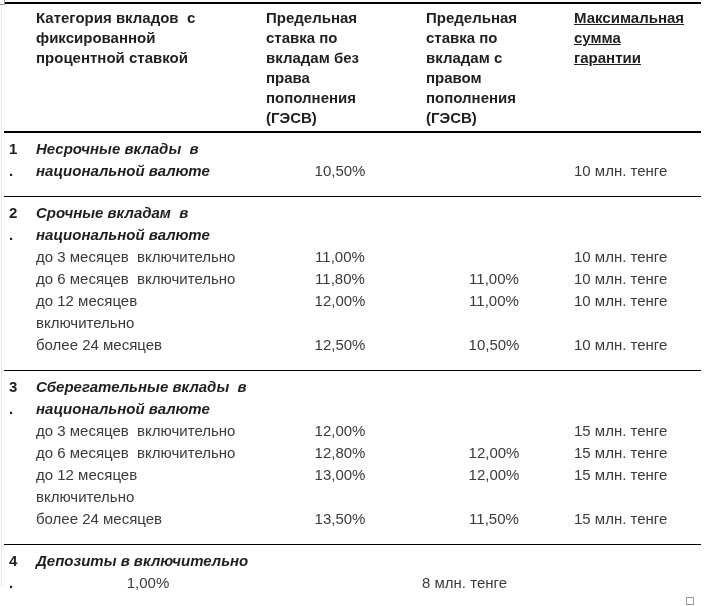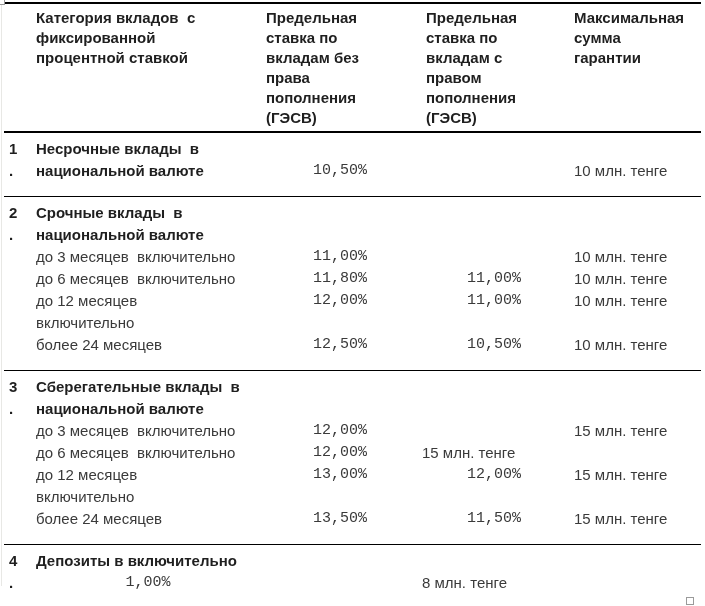--- a/index.html
+++ b/index.html
@@ -26,31 +26,31 @@
 
   .row { display: grid; grid-template-columns: 30px 228px 156px 152px 1fr; }
 
   .c { white-space: pre-wrap; }
 
   
   .header { border-bottom: 2px solid #000; font-weight: bold; color: #1f1f1f;
             line-height: 20px; padding: 4px 0 3px 0; }
   .header .c.r1 { padding-left: 4px; }
   .header .c.r2 { padding-left: 8px; }
-  .header .c.amt { padding-left: 4px; }
+  .header .c.amt { padding-left: 4px; text-decoration: underline; }
 
   
   .section { padding: 5px 0 14px 0; }
   .section + .section { border-top: 1px solid #000; }
 
   .line { line-height: 22px; }
   .line .c.num { padding-left: 5px; font-weight: bold; color: #1f1f1f; }
   .c.cat { padding-left: 2px; }
-  .line .c.cat.bold { font-weight: bold; color: #1f1f1f; }
-  .line .c.r1, .line .c.r2 { text-align: center; font-family: Liberation Mono, monospace; }
+  .line .c.cat.bold { font-weight: bold; color: #1f1f1f; font-style: italic; }
+  .line .c.r1, .line .c.r2 { text-align: center; }
   .line .c.amt { padding-left: 4px; }
 </style>
 </head>
 <body>
 
 <div class="page">
   <div class="left-guide"></div>
 
   <div class="tbl">
     <div class="row header">
@@ -87,21 +87,21 @@
     <div class="c num">.</div>
     <div class="c cat bold">национальной валюте</div>
     <div class="c r1">10,50%</div>
     <div class="c r2"></div>
     <div class="c amt">10 млн. тенге</div>
   </div>
         </div>
         <div class="section">
           <div class="row line">
     <div class="c num">2</div>
-    <div class="c cat bold">Срочные вклады  в</div>
+    <div class="c cat bold">Срочные вкладам  в</div>
     <div class="c r1"></div>
     <div class="c r2"></div>
     <div class="c amt"></div>
   </div>
           <div class="row line">
     <div class="c num">.</div>
     <div class="c cat bold">национальной валюте</div>
     <div class="c r1"></div>
     <div class="c r2"></div>
     <div class="c amt"></div>
@@ -160,20 +160,21 @@
           <div class="row line">
     <div class="c num"></div>
     <div class="c cat">до 3 месяцев  включительно</div>
     <div class="c r1">12,00%</div>
     <div class="c r2"></div>
     <div class="c amt">15 млн. тенге</div>
   </div>
           <div class="row line">
     <div class="c num"></div>
     <div class="c cat">до 6 месяцев  включительно</div>
+    <div class="c r1">12,80%</div>
     <div class="c r2">12,00%</div>
     <div class="c amt">15 млн. тенге</div>
   </div>
           <div class="row line">
     <div class="c num"></div>
     <div class="c cat">до 12 месяцев</div>
     <div class="c r1">13,00%</div>
     <div class="c r2">12,00%</div>
     <div class="c amt">15 млн. тенге</div>
   </div>

